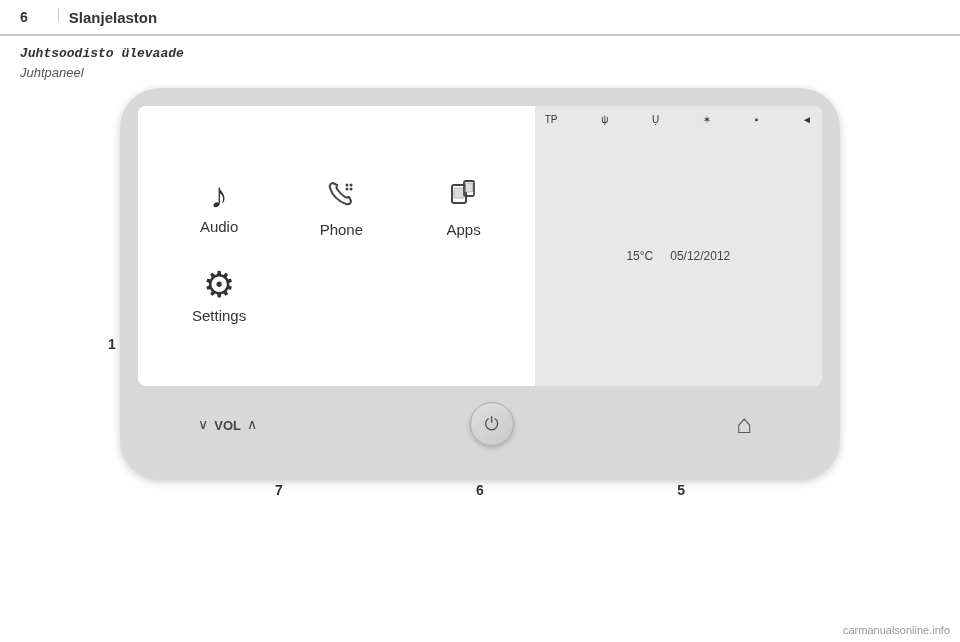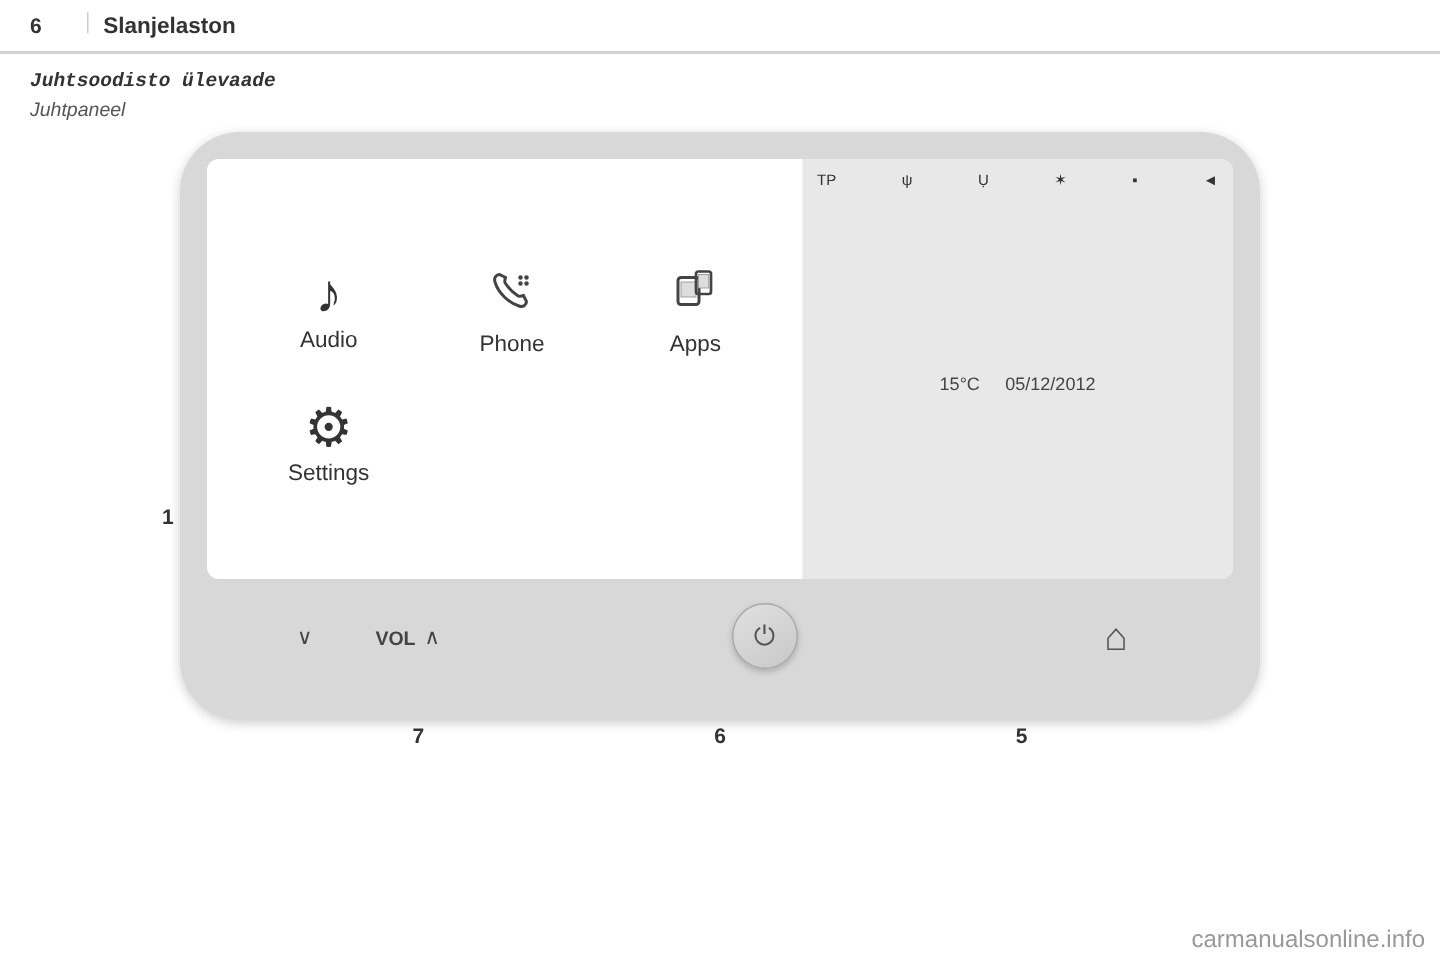--- a/index.html
+++ b/index.html
@@ -184,21 +184,20 @@
       align-items: center;
       gap: 6px;
       font-size: 14px;
       color: #444;
     }
 
     .vol-label {
       font-size: 11px;
       color: #555;
       margin-top: 2px;
-      margin-left: 36px;
     }
 
     .power-btn {
       width: 44px;
       height: 44px;
       border-radius: 50%;
       background: linear-gradient(145deg, #e0e0e0, #c8c8c8);
       border: 1px solid #aaa;
       display: flex;
       align-items: center;
@@ -364,13 +363,13 @@
   </div>
 
   <div style="display:flex; justify-content:space-between; width:720px; margin:2px auto 0 auto; padding:0 155px;">
     <span style="font-size:14px;font-weight:bold;color:#333;">7</span>
     <span style="font-size:14px;font-weight:bold;color:#333;">6</span>
     <span style="font-size:14px;font-weight:bold;color:#333;">5</span>
   </div>
 
 </div>
 
-<div style="position:absolute;bottom:6px;right:10px;font-size:16px;color:#999;">carmanualsonline.info</div>
+<div style="position:absolute;bottom:6px;right:10px;font-size:11px;color:#999;">carmanualsonline.info</div>
 
 </body></html>

